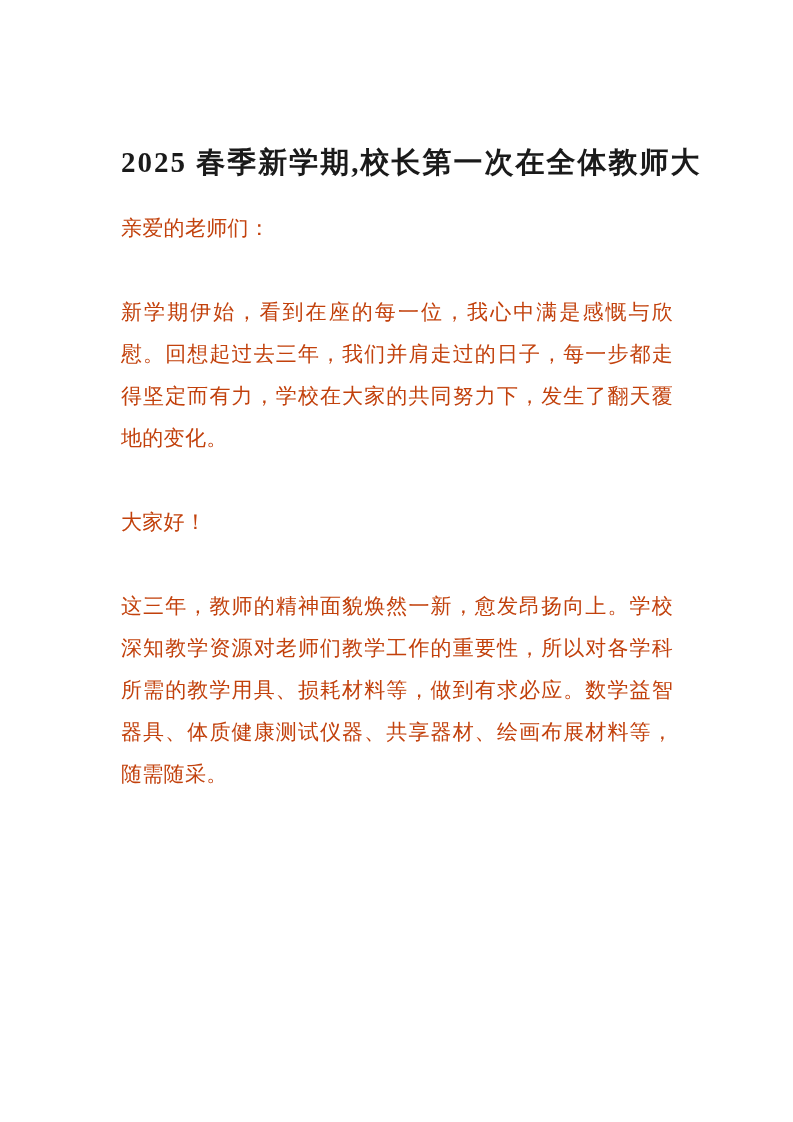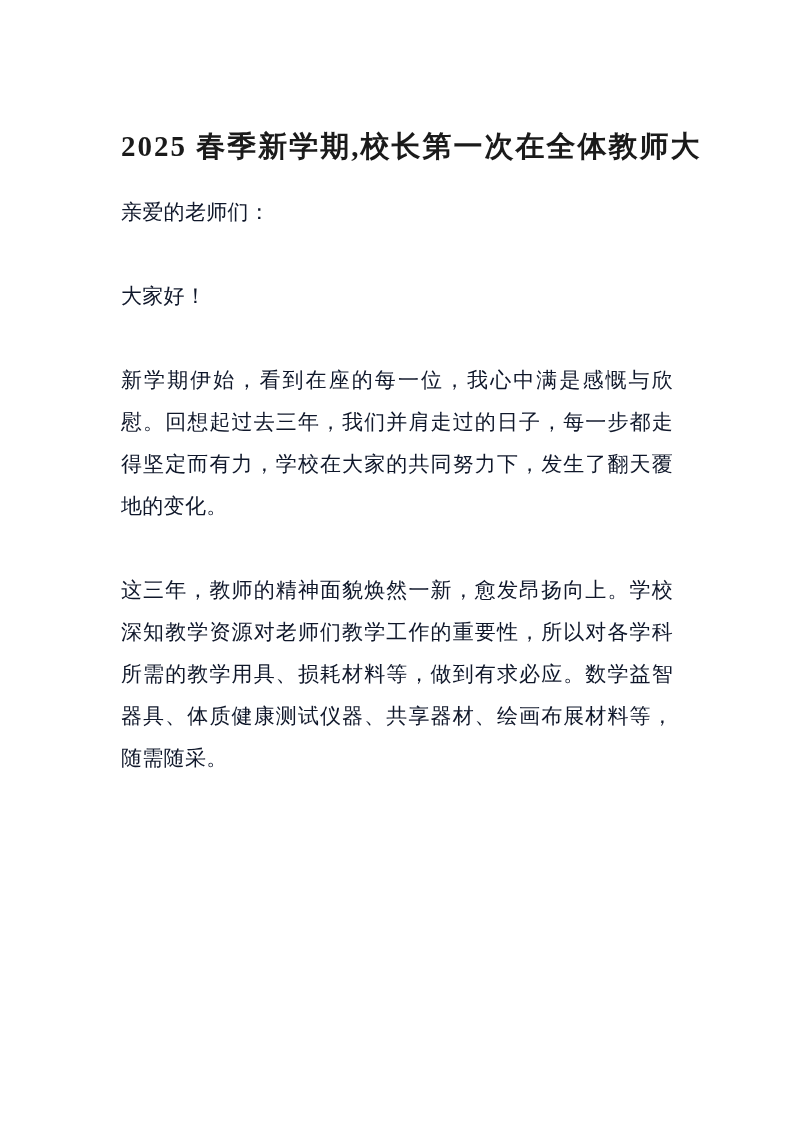--- a/index.html
+++ b/index.html
@@ -9,21 +9,21 @@
   }
   .page {
     position: relative;
     width: 793px;
     height: 1122px;
     background: #ffffff;
     overflow: hidden;
     font-family: "Liberation Serif", "DejaVu Serif", serif;
     color: #1a1a1a;
     box-sizing: border-box;
-    padding: 0 120px 0 121px;
+    padding: 16px 120px 0 121px;
   }
   .doc-title {
     margin: 120px 0 0 0;
     font-size: 29px;
     font-weight: bold;
     line-height: 53px;
     text-align: center;
     letter-spacing: 2px;
     color: #1a1a1a;
   }
@@ -31,35 +31,35 @@
     display: block;
     white-space: nowrap;
   }
   .doc-body p {
     margin: 42px 0 0 0;
     font-size: 21px;
     line-height: 42px;
     letter-spacing: 0.3px;
     text-align: justify;
     text-align-last: left;
-    color: #0f172a;
+    color: #c2410c;
   }
   .doc-body p.first {
     margin-top: 18px;
   }
 </style>
 </head>
 <body>
 
 <div class="page">
 
   <h1 class="doc-title">
     <span class="title-line">2025 春季新学期,校长第一次在全体教师大</span>
   </h1>
 
   <div class="doc-body">
     <p class="first">亲爱的老师们：</p>
+    <p>新学期伊始，看到在座的每一位，我心中满是感慨与欣慰。回想起过去三年，我们并肩走过的日子，每一步都走得坚定而有力，学校在大家的共同努力下，发生了翻天覆地的变化。</p>
     <p>大家好！</p>
-    <p>新学期伊始，看到在座的每一位，我心中满是感慨与欣慰。回想起过去三年，我们并肩走过的日子，每一步都走得坚定而有力，学校在大家的共同努力下，发生了翻天覆地的变化。</p>
     <p>这三年，教师的精神面貌焕然一新，愈发昂扬向上。学校深知教学资源对老师们教学工作的重要性，所以对各学科所需的教学用具、损耗材料等，做到有求必应。数学益智器具、体质健康测试仪器、共享器材、绘画布展材料等，随需随采。</p>
   </div>
 
 </div>
 
 </body></html>

